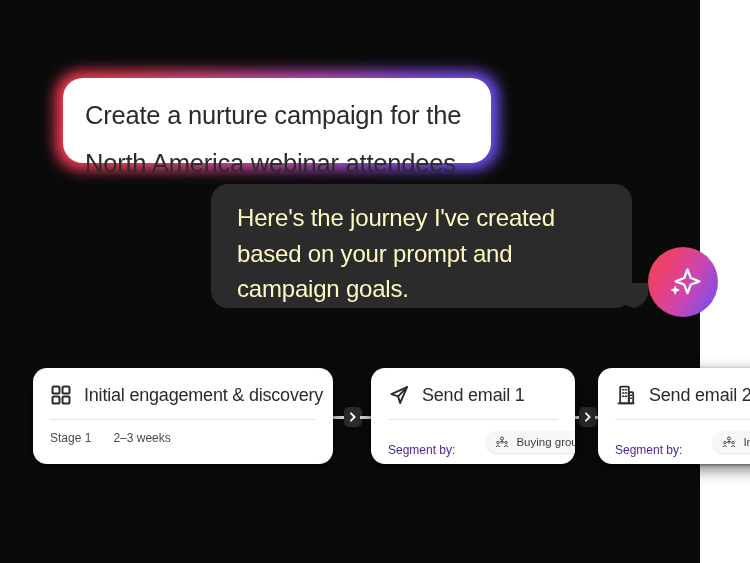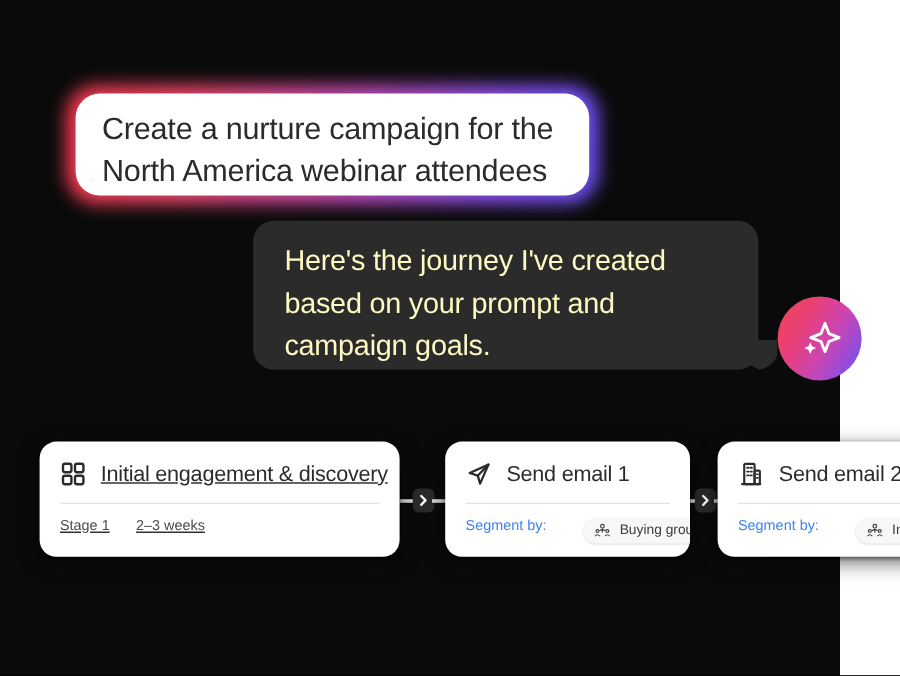--- a/index.html
+++ b/index.html
@@ -46,21 +46,21 @@
     top: 7px;
     right: 8px;
     bottom: 7px;
     background: #ffffff;
     border-radius: 20px;
     box-sizing: border-box;
     padding: 13px 22px 13px 22px;
   }
   #prompt-text {
     font-size: 25.5px;
-    line-height: 35px;
+    line-height: 48px;
     color: #2b2b2b;
     letter-spacing: -0.2px;
     white-space: pre-line;
   }
 
   
   #response-bubble {
     position: absolute;
     left: 211px;
     top: 184px;
@@ -115,21 +115,21 @@
     position: absolute;
     top: 0;
     height: 96px;
     background: #ffffff;
     border-radius: 14px;
     box-shadow: 0 5px 16px rgba(0,0,0,0.55), 0 1px 3px rgba(0,0,0,0.4);
     box-sizing: border-box;
     padding: 12px 17px 11px 17px;
     overflow: hidden;
   }
-  #card-0 { left: 33px;  width: 300px; text-decoration: underline; }
+  #card-0 { left: 33px;  width: 300px; }
   #card-1 { left: 371px; width: 204px; }
   #card-2 { left: 598px; width: 186px; }
 
   .card-head {
     display: flex;
     align-items: center;
     gap: 12px;
     height: 30px;
   }
   .card-title {
@@ -149,22 +149,23 @@
     margin-top: 11px;
     gap: 22px;
   }
   .meta-text {
     font-size: 12px;
     color: #4a4a4a;
     white-space: nowrap;
   }
   .meta-label {
     font-size: 12px;
-    color: #3b82f6;
+    color: #4c1d95;
     white-space: nowrap;
+    margin-top: 12px;
   }
   .chip {
     display: inline-flex;
     align-items: center;
     gap: 7px;
     background: #f7f7f7;
     border-radius: 13px;
     padding: 4px 11px 4px 9px;
     margin-left: 9px;
     box-shadow: 0 1px 2px rgba(0,0,0,0.12);

